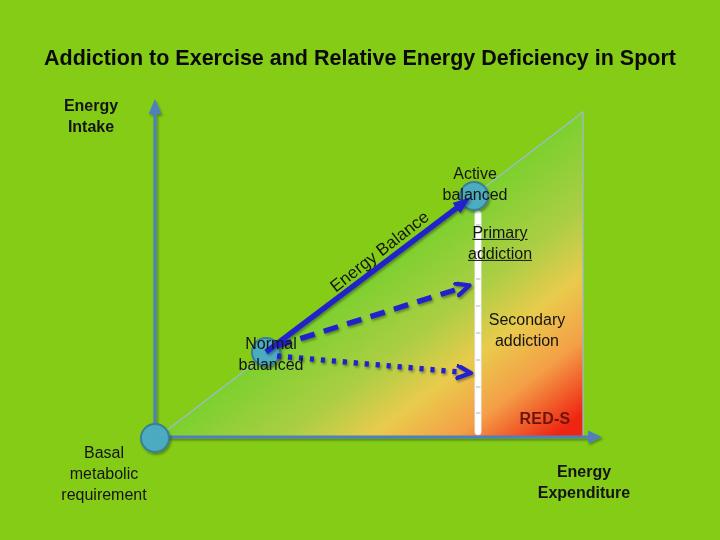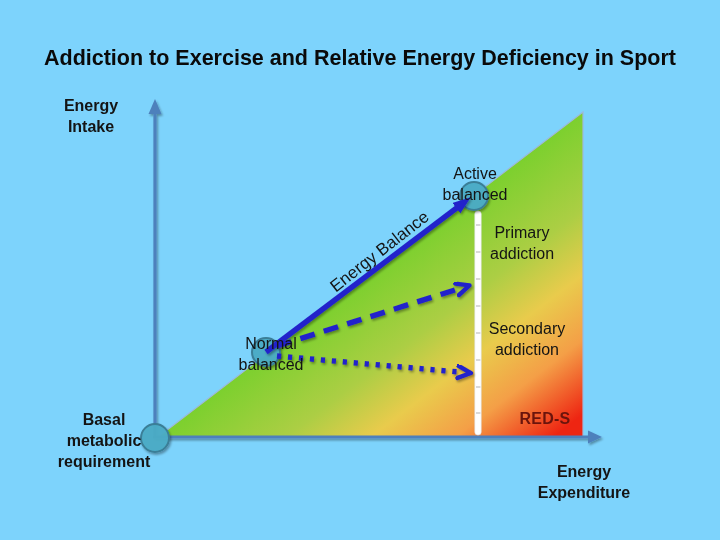--- a/index.html
+++ b/index.html
@@ -1,19 +1,19 @@
 <!DOCTYPE html>
 <html><head>
 <meta charset="utf-8">
 <style>
   html,body{margin:0;padding:0;background:#ffffff;}
   .canvas{
     position:relative;
     width:720px;height:540px;
-    background:#7dd3fc;
+    background:#84cc16;
     overflow:hidden;
     font-family:"Liberation Sans", sans-serif;
     color:#141414;
   }
   .diagram-svg{position:absolute;left:0;top:0;}
   .label{
     position:absolute;
     transform:translate(-50%,-50%);
     white-space:pre-line;
     text-align:center;
@@ -99,33 +99,33 @@
   </svg>
 
   <div class="label title" style="left:360px;top:58px;">Addiction to Exercise and Relative Energy Deficiency in Sport</div>
 
   <div class="label bold" style="left:91px;top:116px;">Energy
 Intake</div>
 
   <div class="label bold" style="left:584px;top:482px;">Energy
 Expenditure</div>
 
-  <div class="label" style="left:104px;top:441px;font-weight:bold;">Basal
+  <div class="label" style="left:104px;top:474px;">Basal
 metabolic
 requirement</div>
 
   <div class="label" style="left:271px;top:307px;margin-top:47px;">Normal
 balanced</div>
 
   <div class="label" style="left:475px;top:152px;margin-top:32px;">Active
 balanced</div>
 
   <div class="label energy-balance" style="left:380px;top:252px;">Energy Balance</div>
 
-  <div class="label" style="left:522px;top:243px;">Primary
+  <div class="label" style="left:500px;top:243px;text-decoration:underline;">Primary
 addiction</div>
 
-  <div class="label" style="left:527px;top:339px;">Secondary
+  <div class="label" style="left:527px;top:330px;">Secondary
 addiction</div>
 
   <div class="label reds" style="left:545px;top:419px;">RED-S</div>
 
 </div>
 
 </body></html>

